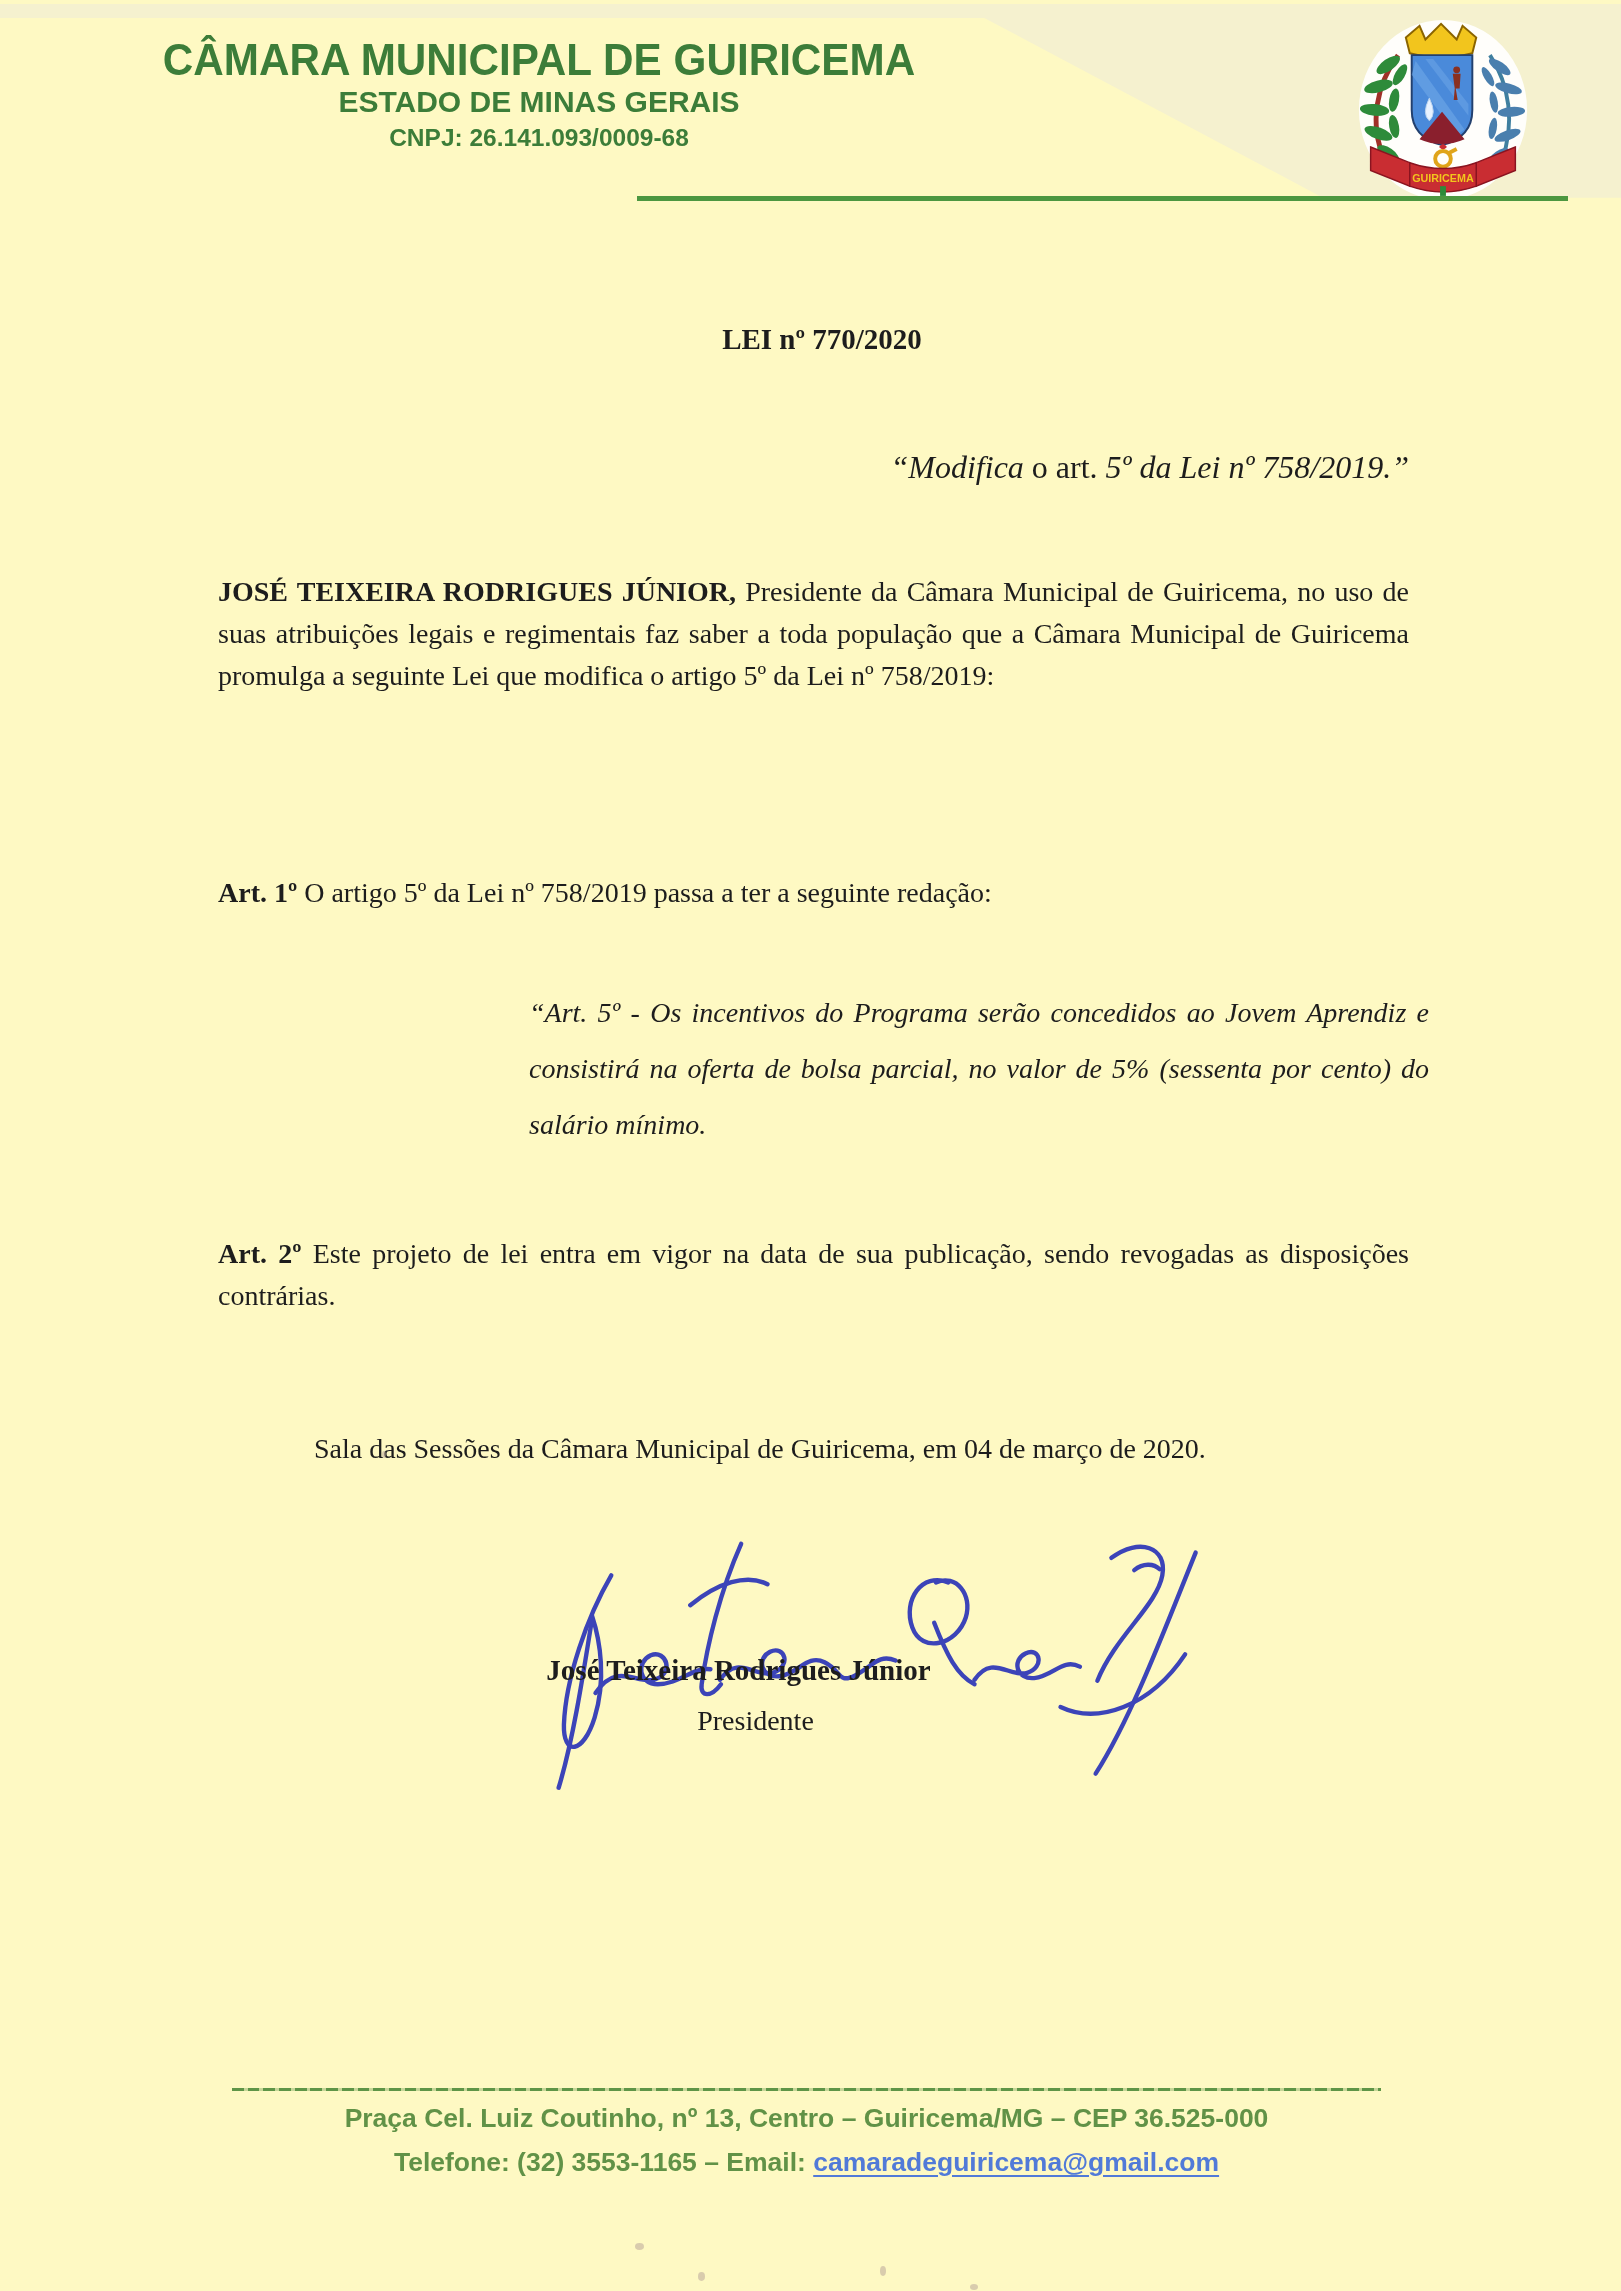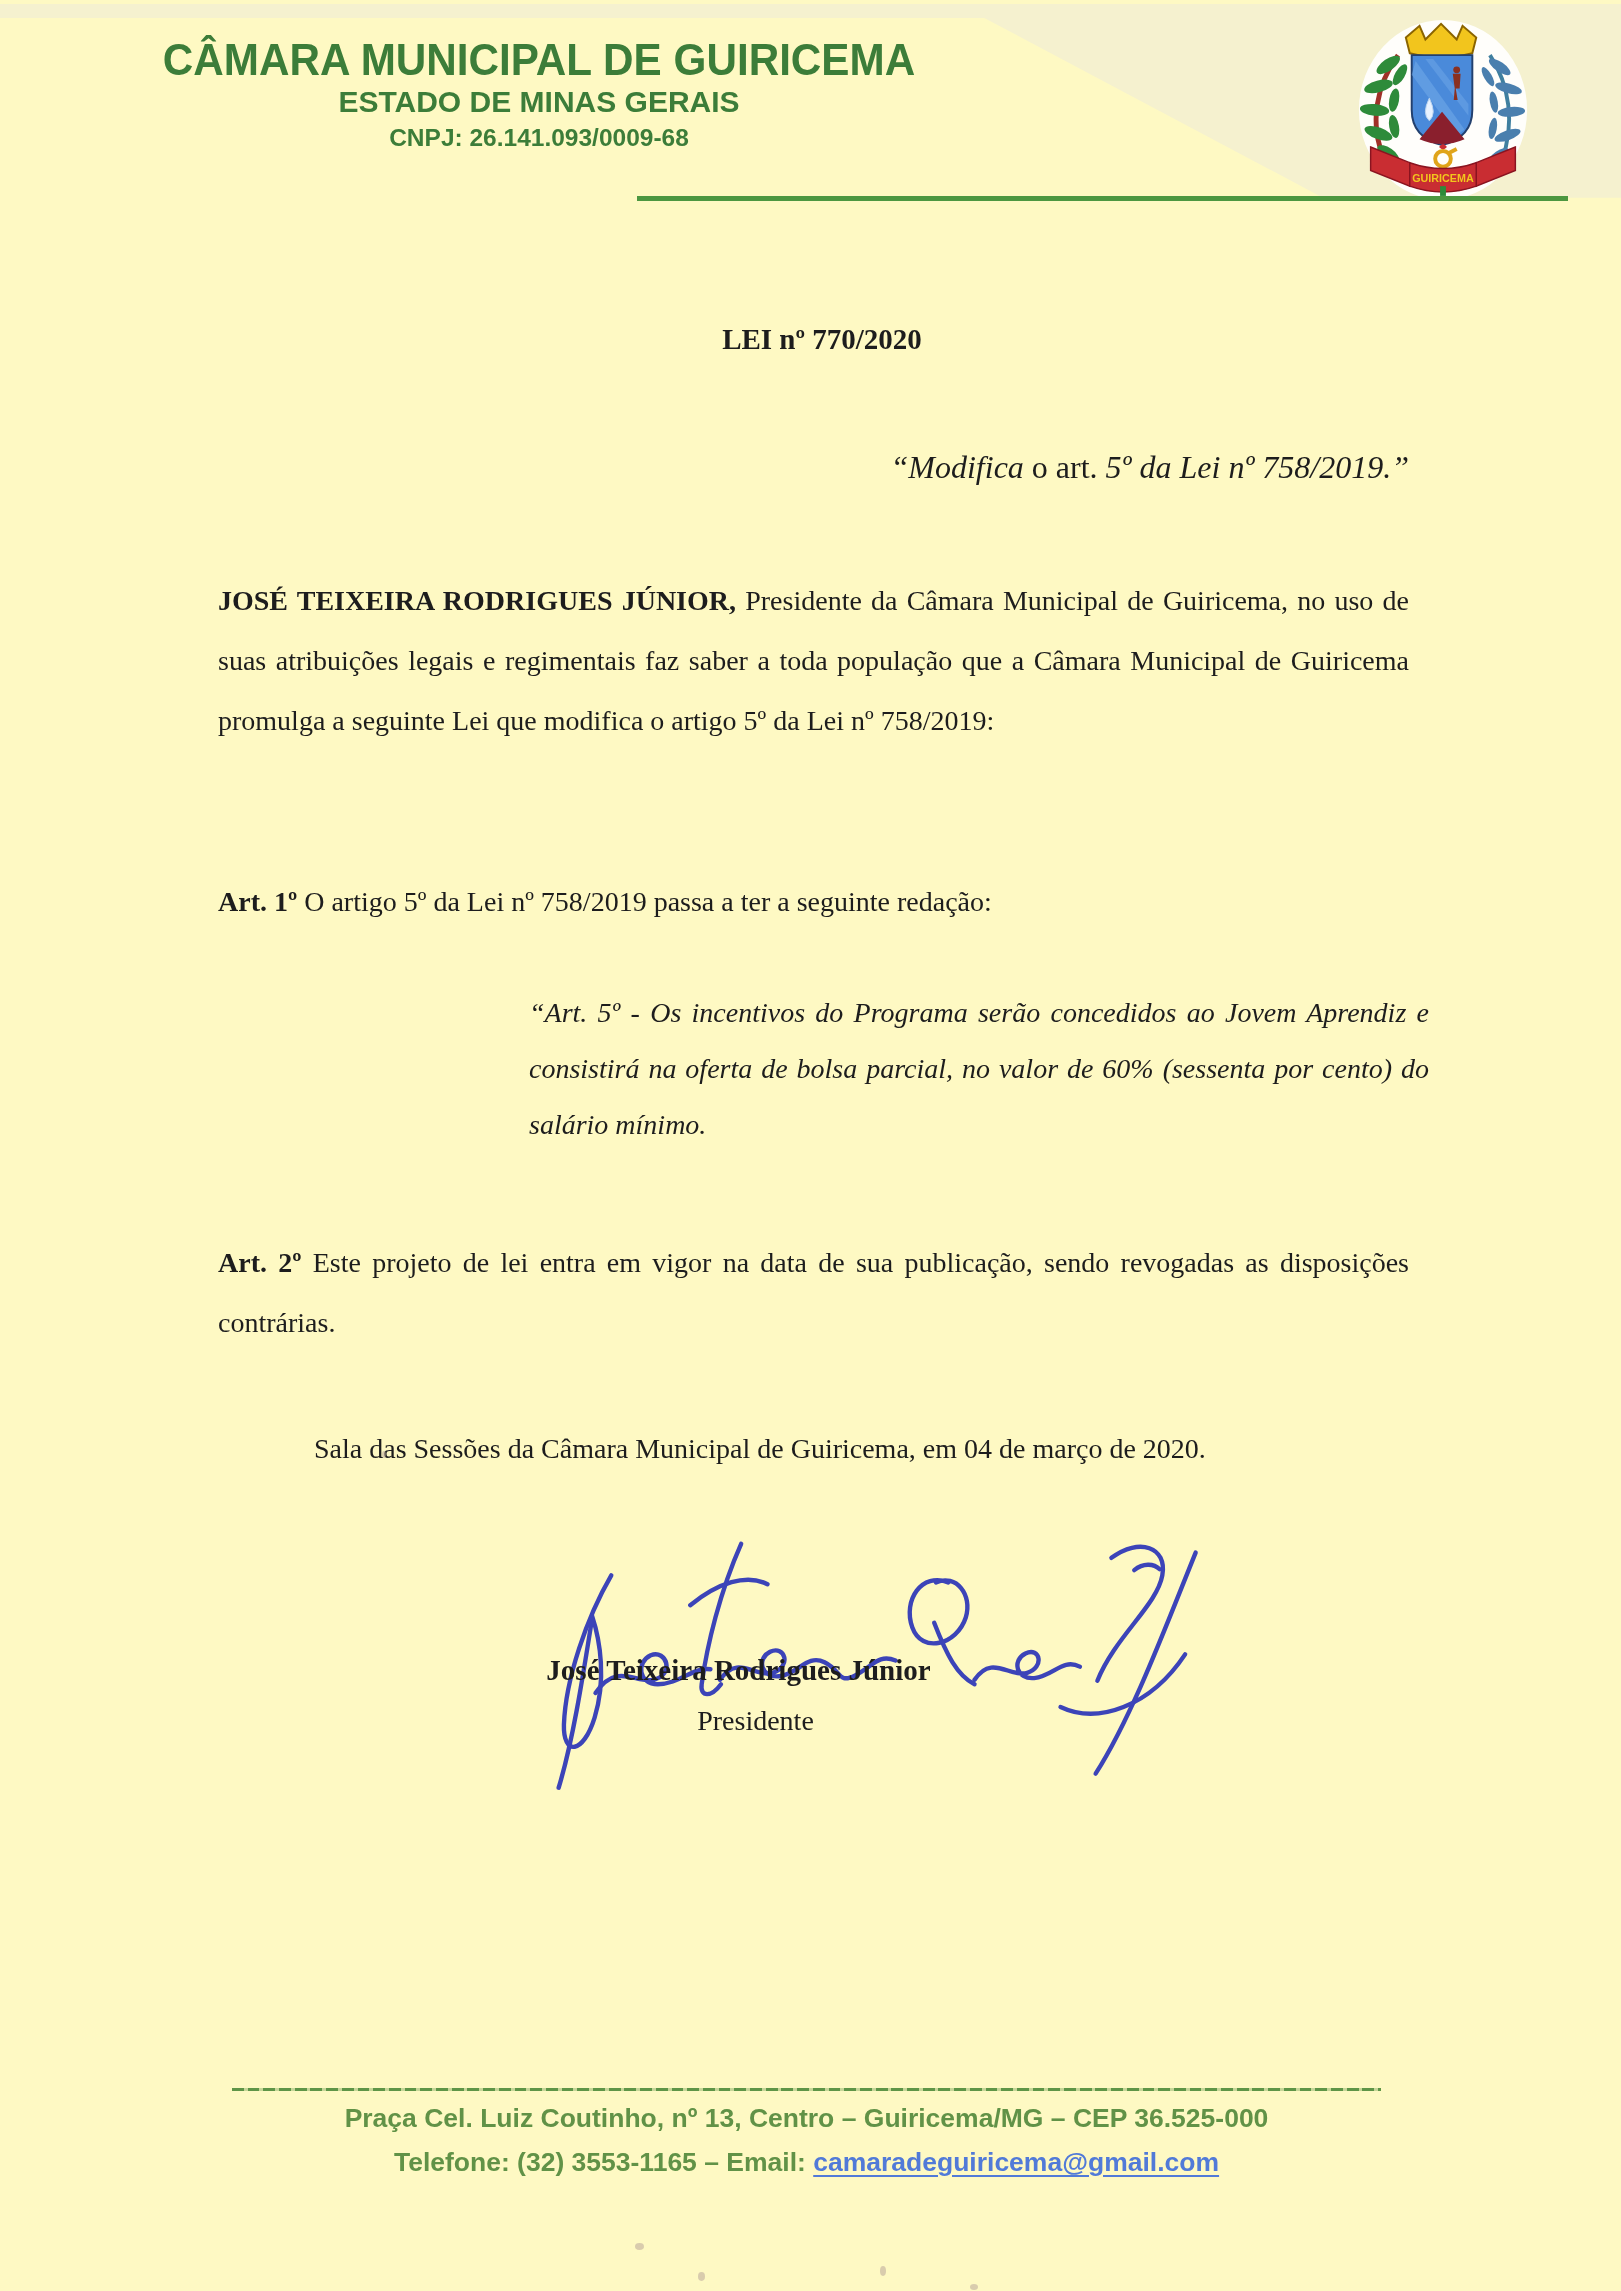--- a/index.html
+++ b/index.html
@@ -45,21 +45,21 @@
     position: absolute; left: 218px; top: 323px; width: 1208px;
     text-align: center; font-weight: bold; font-size: 29px;
   }
   .epigraph {
     position: absolute; left: 218px; top: 449px; width: 1191px;
     text-align: right; font-size: 32px;
   }
   .epigraph .it { font-style: italic; }
   .para {
     position: absolute; left: 218px; width: 1191px;
-    font-size: 28px; line-height: 60px;
+    font-size: 28px; line-height: 42px;
     text-align: justify;
   }
   .lead  { top: 571px; }
   .art1  { top: 872px; }
   .art2  { top: 1233px; }
   .b { font-weight: bold; }
   .blockquote {
     position: absolute; left: 529px; top: 985px; width: 900px;
     font-size: 28px; line-height: 56px; font-style: italic;
     text-align: justify;
@@ -170,21 +170,21 @@
   </div>
 
   <div class="para lead">
     <span class="b">JOSÉ TEIXEIRA RODRIGUES JÚNIOR,</span><span> Presidente da Câmara Municipal de Guiricema, no uso de suas atribuições legais e regimentais faz saber a toda população que a Câmara Municipal de Guiricema promulga a seguinte Lei  que modifica o artigo 5º da Lei nº 758/2019:</span>
   </div>
 
   <div class="para art1">
     <span class="b">Art. 1º</span><span> O artigo 5º da Lei nº 758/2019 passa a ter a seguinte redação:</span>
   </div>
 
-  <div class="blockquote">“Art. 5º - Os incentivos do Programa serão concedidos ao Jovem Aprendiz e consistirá na oferta de bolsa parcial, no valor de 60% (sessenta por cento) do salário mínimo.</div>
+  <div class="blockquote">“Art. 5º - Os incentivos do Programa serão concedidos ao Jovem Aprendiz e consistirá na oferta de bolsa parcial, no valor de 5% (sessenta por cento) do salário mínimo.</div>
 
   <div class="para art2">
     <span class="b">Art. 2º</span><span> Este projeto de lei entra em vigor na data de sua publicação, sendo revogadas as disposições contrárias.</span>
   </div>
 
   <div class="sala">Sala das Sessões da Câmara Municipal de Guiricema, em 04 de março de 2020.</div>
 
   <svg class="sig-script" width="667" height="272" viewBox="0 0 760 310">
     <g fill="none" stroke="#2c35b8" stroke-width="5" stroke-linecap="round" opacity="0.92">
       <path d="M88,62 C60,110 36,180 34,232 C33,268 56,266 69,224 C82,182 76,138 66,108"></path>

